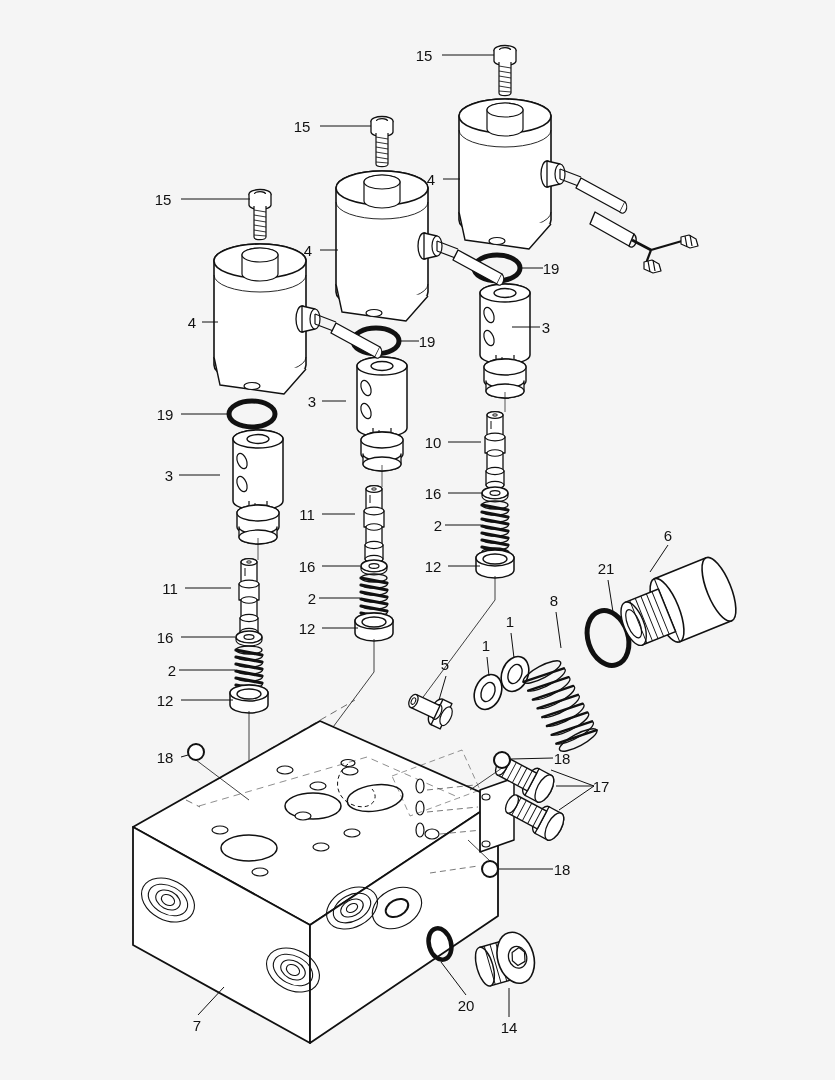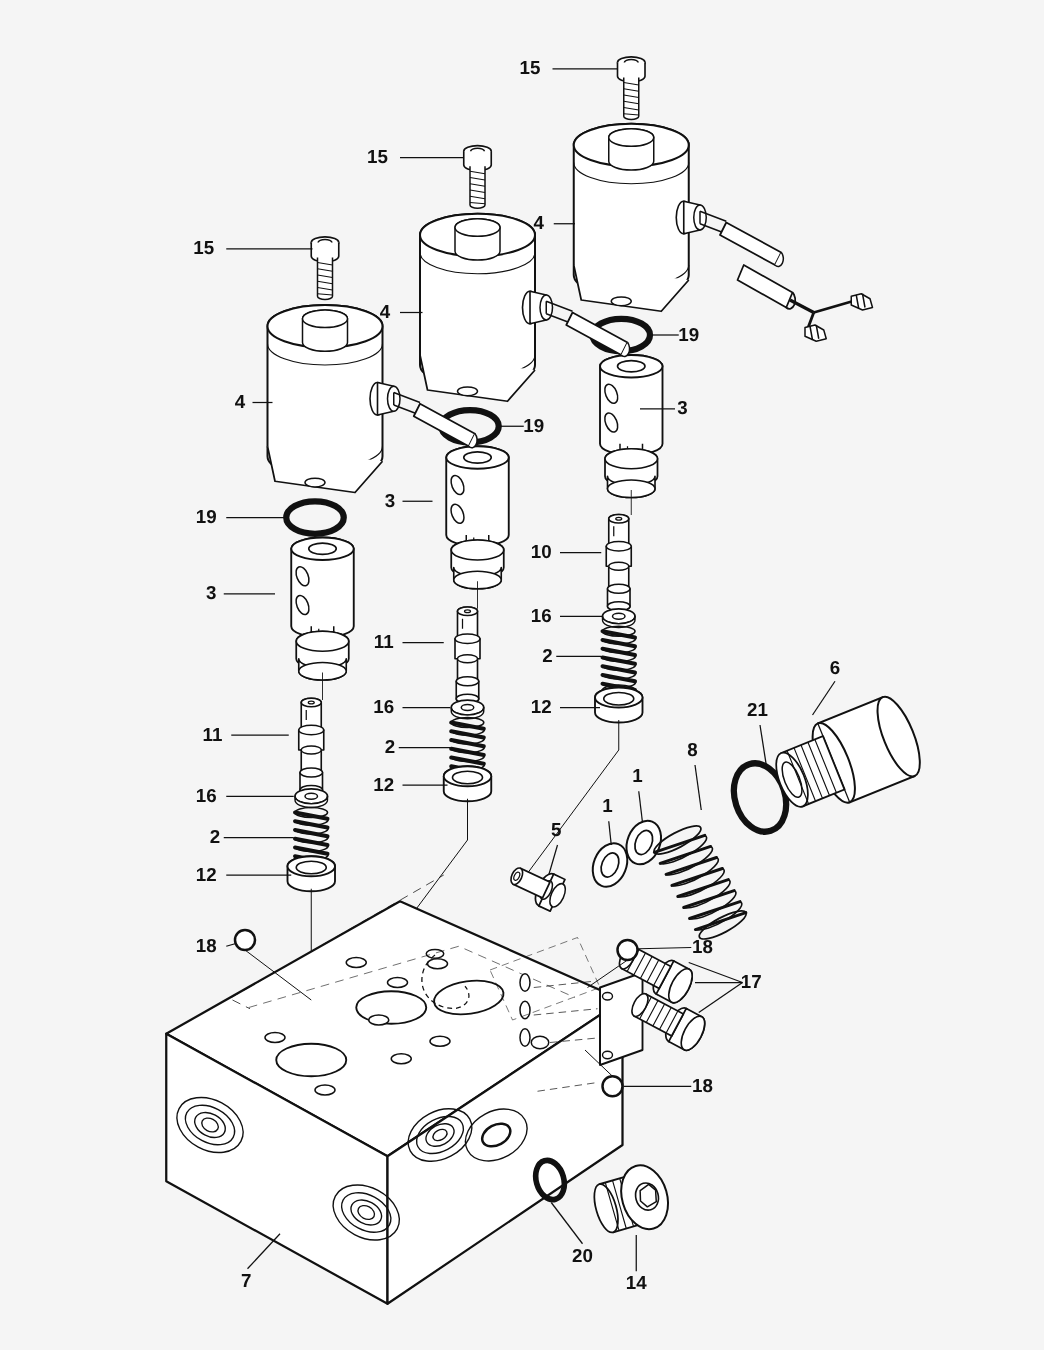--- a/index.html
+++ b/index.html
@@ -1,21 +1,21 @@
 <!DOCTYPE html>
 <html><head>
 <meta charset="utf-8">
 <title>Hydraulic Valve Manifold Exploded Parts Diagram</title>
 <style>
   html,body{margin:0;padding:0;background:#f5f5f5;}
   body{
     width:835px;height:1080px;overflow:hidden;position:relative;
     font-family:"Liberation Sans","DejaVu Sans",sans-serif;
   }
-  #diagram-root{position:absolute;inset:0;font-weight:bold;}
+  #diagram-root{position:absolute;inset:0;}
   svg#parts-svg{display:block;width:835px;height:1080px;background:#f5f5f5;}
   .callout-text{
     font-family:"Liberation Sans","DejaVu Sans",sans-serif;
     font-size:15px;fill:#111;
   }
 </style>
 </head>
 <body>
 
 <div id="diagram-root">

